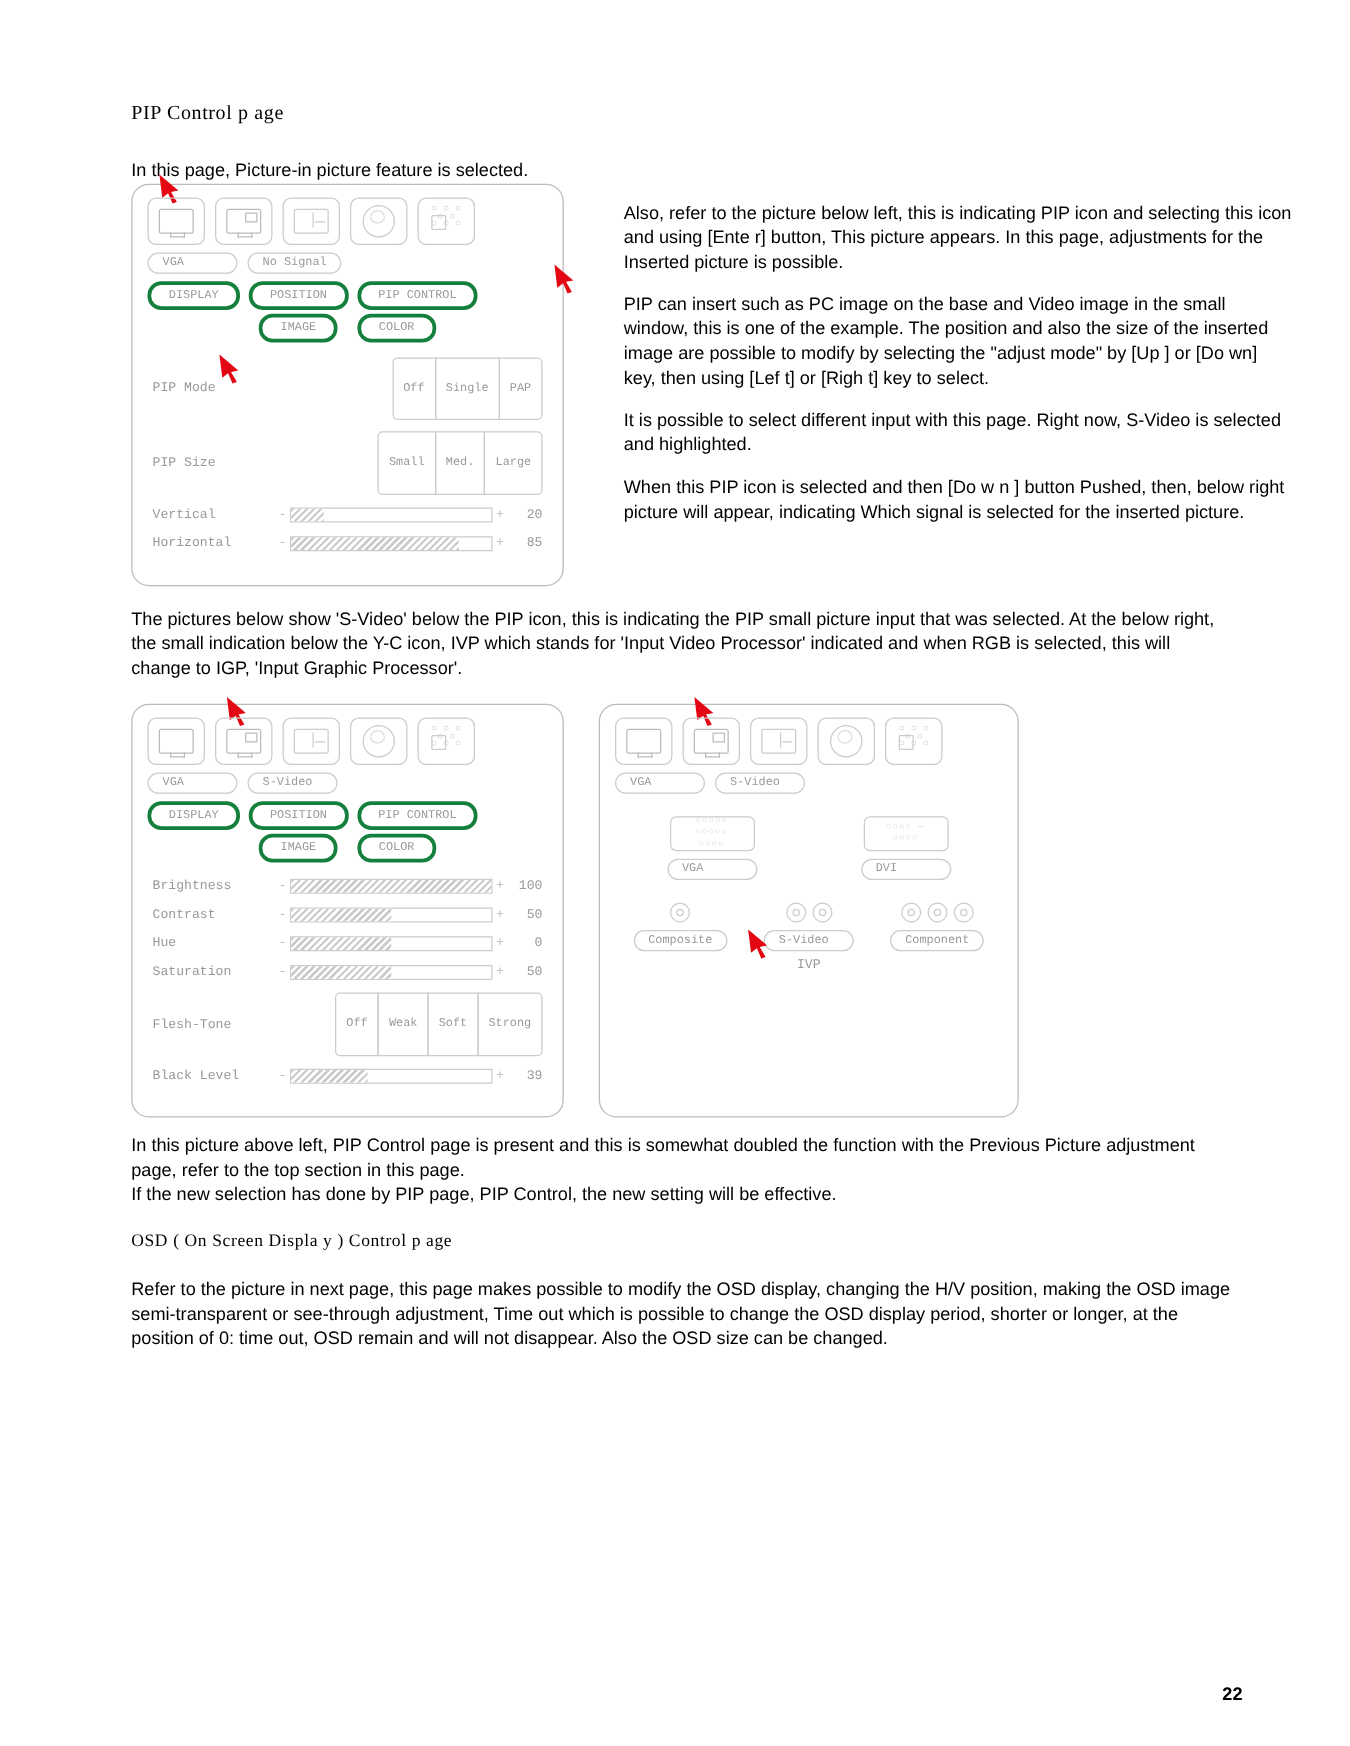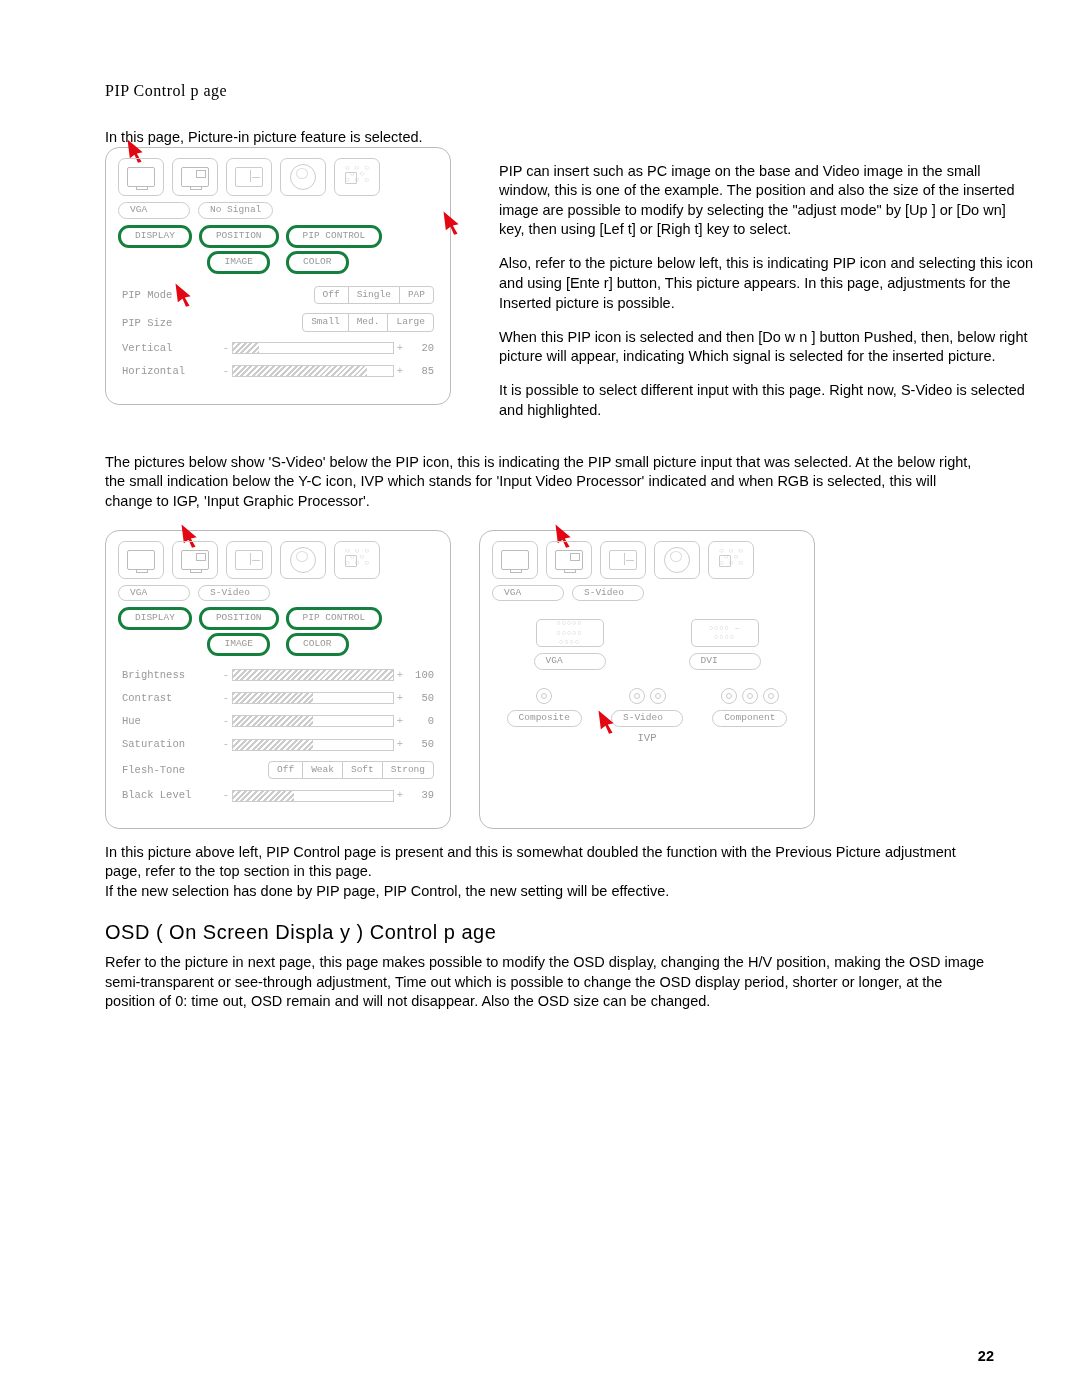--- a/index.html
+++ b/index.html
@@ -1,18 +1,18 @@
 <!DOCTYPE html>
 <html><head>
 <meta charset="utf-8">
 <style>
   body{margin:0;background:#fff;font-family:Arial,Helvetica,sans-serif;font-size:14.5px;color:#000;line-height:1.35}
   .page{width:1080px;min-height:1397px;margin:0 auto;position:relative;padding:80px 45px 40px 105px;box-sizing:border-box}
   .h{font-family:'Times New Roman',serif;font-size:16px;letter-spacing:.5px;margin-bottom:26px}
-  .h2{font-family:Liberation Sans, sans-serif;font-size:20px;letter-spacing:.5px;margin:18px 0 7px}
+  .h2{font-family:Liberation Serif, serif;font-size:14px;letter-spacing:.5px;margin:18px 0 19px}
   .intro{margin-bottom:0}
   .row1{display:flex;gap:48px;align-items:flex-start;margin-bottom:18px}
   .para{max-width:880px}
   .side{flex:1;max-width:560px}
   .pnum{position:absolute;bottom:30px;right:86px;font-weight:bold}
   
   .panel{width:320px;border:1px solid #bbb;border-radius:14px;padding:10px 12px 16px;font-family:'Courier New',monospace;font-size:10.5px;color:#999;position:relative;background:#fff}
   .panelB{width:310px}
   .icons{display:flex;gap:8px;margin-bottom:6px}
   .ib{width:44px;height:36px;border:1px solid #ccc;border-radius:7px;display:flex;align-items:center;justify-content:center;position:relative}
@@ -32,21 +32,21 @@
   .tabs{display:flex;gap:7px;flex-wrap:wrap;margin:6px 0 3px}
   .tabs2{display:flex;gap:16px;justify-content:center;margin-bottom:12px}
   .tab{border:3px solid #15803d;border-radius:11px;padding:2px 14px;font-size:9.5px}
   .srow{display:flex;align-items:center;margin:9px 4px}
   .slab{width:98px}
   .minus,.plus{width:12px;text-align:center;color:#bbb}
   .bar{flex:1;height:10px;border:1px solid #ccc;position:relative;background:#fff}
   .fill{position:absolute;left:0;top:0;bottom:0;background:repeating-linear-gradient(135deg,#ccc,#ccc 2px,#fff 2px,#fff 4px)}
   .val{width:28px;text-align:right}
   .seg{display:flex}
-  .seg span{border:1px solid #ccc;padding:2px 8px;font-size:9.5px;margin-left:-1px}
+  .seg span{border:1px solid #ccc;padding:18px 8px;font-size:9.5px;margin-left:-1px}
   .seg span:first-child{border-radius:4px 0 0 4px}
   .seg span:last-child{border-radius:0 4px 4px 0}
   
   .ar{position:absolute;width:28px;height:28px;pointer-events:none}
   .ar svg{width:100%;height:100%}
   
   .srcgrid{display:flex;justify-content:space-around;margin:18px 0 6px}
   .conn{text-align:center}
   .port{width:66px;height:26px;border:1px solid #ccc;border-radius:5px;margin:0 auto 6px;position:relative}
   .port.d{display:flex;align-items:center;justify-content:center}
@@ -140,24 +140,24 @@
         <span class="slab">Horizontal</span>
         <span class="minus">-</span>
         <div class="bar">
             <div class="fill" style="width:84%"></div>
           </div>
         <span class="plus">+</span>
         <span class="val">85</span>
       </div>
     </div>
     <div class="side" id="sideT">
+        <p>Also, refer to the picture below left, this is indicating PIP icon and selecting this icon and using [Ente r] button, This picture appears.    In this page, adjustments for the Inserted picture is possible.</p>
         <p>PIP can insert such as PC image on the base and Video image in the small window, this is one of the example. The position and also the size of the inserted image are possible to modify by selecting the "adjust mode" by [Up ] or [Do wn] key, then using [Lef t] or [Righ t] key to select.</p>
-        <p>Also, refer to the picture below left, this is indicating PIP icon and selecting this icon and using [Ente r] button, This picture appears.    In this page, adjustments for the Inserted picture is possible.</p>
+        <p>It is possible to select different input with this page. Right now, S-Video is selected and highlighted.</p>
         <p>When this PIP icon is selected and then [Do w n ] button Pushed, then, below right picture will appear, indicating Which signal is selected for the inserted picture.</p>
-        <p>It is possible to select different input with this page. Right now, S-Video is selected and highlighted.</p>
       </div>
   </div>
 
   <div class="para" style="margin-bottom:8px">The pictures below show 'S-Video' below the PIP icon, this is indicating the PIP small picture input that was selected.   At the below right, the small indication below the Y-C icon, IVP which stands for 'Input Video Processor' indicated and when RGB is selected, this will change to IGP, 'Input Graphic Processor'.</div>
 
   <div class="row2">
 
     <div class="panel">
       <div class="ar" style="left:72px;top:-10px"><svg viewBox="0 0 24 24">
             <path d="M3 3 L16 14 L11 15 L15 22 L12 23 L9 16 L5 19 Z" fill="#e30613"></path>

